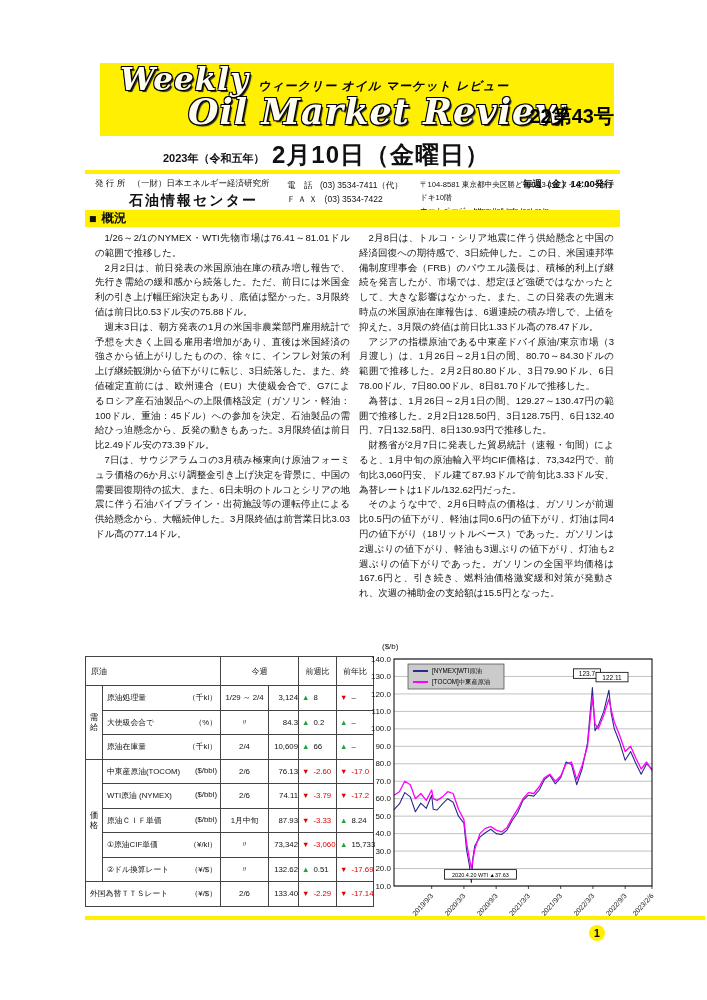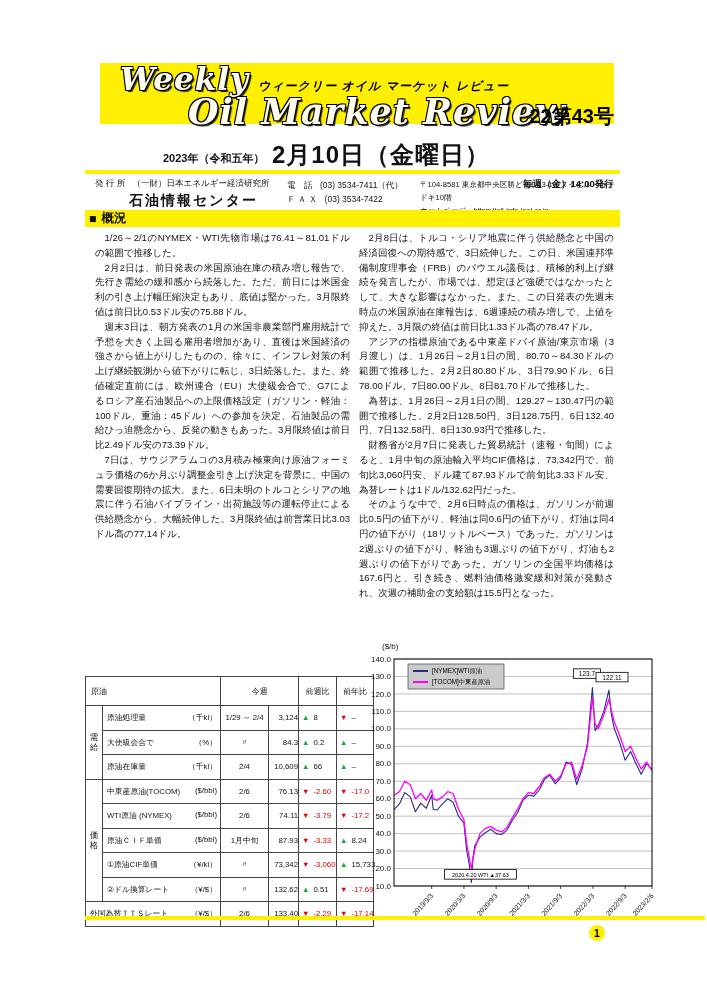--- a/index.html
+++ b/index.html
@@ -2,21 +2,21 @@
 <html><head>
 <meta charset="utf-8">
 <style>
   html,body { margin:0; padding:0; background:#d9d9d9; }
   .page {
     position:relative; width:707px; height:1000px; margin:0 auto;
     background:#ffffff; overflow:hidden;
     font-family:"Liberation Sans","DejaVu Sans",sans-serif; color:#111;
   }
   
-  .yellow-block { position:absolute; left:100px; top:63px; width:514px; height:61px; background:#ffef00; }
+  .yellow-block { position:absolute; left:100px; top:63px; width:514px; height:73px; background:#ffef00; }
   .weekly-script {
     position:absolute; left:20px; top:-2px;
     font-family:"DejaVu Serif","Liberation Serif",serif; font-style:italic; font-weight:bold;
     font-size:31px; color:#fffdf0; letter-spacing:1px;
     text-shadow:-1px -1px 0 #000,1px -1px 0 #000,-1px 1px 0 #000,1px 1px 0 #000,2px 2px 1px #222;
   }
   .katakana-title { position:absolute; left:158px; top:15px; font-size:12px; font-weight:bold; letter-spacing:1px; color:#000; font-style:italic; }
   .omr-script {
     position:absolute; left:88px; top:28px;
     font-family:"DejaVu Serif","Liberation Serif",serif; font-style:italic; font-weight:bold;
@@ -39,21 +39,21 @@
   
   .section-band { position:absolute; left:85px; top:210px; width:535px; height:17px; background:#ffef00;
     display:flex; align-items:center; font-size:12.5px; font-weight:bold; }
   .section-marker { margin:0 5px 0 4px; }
   
   .columns { position:absolute; left:95px; top:231px; width:520px; display:flex; gap:9px; }
   .col { width:255px; height:412px; overflow:hidden; font-size:9.5px; line-height:14.8px; text-align:justify; }
   .col p { margin:0; text-indent:1em; }
   
   table.datatable { position:absolute; left:85px; top:656px; width:288px; border-collapse:collapse; table-layout:fixed;
-    font-size:7.8px; font-weight:normal;margin-top:20px; }
+    font-size:7.8px; font-weight:normal; }
   table.datatable th, table.datatable td { border:1px solid #444; padding:0; font-weight:normal; }
   table.datatable thead th { height:28px; text-align:center; font-size:8px; }
   table.datatable thead th.th-crude { text-align:left; padding-left:5px; }
   table.datatable tbody td, table.datatable tbody th { height:23.5px; }
   th.c-group { font-size:8.5px; line-height:10px; word-break:break-all; padding:0 4px; text-align:center; }
   td.c-label .cellflex { display:flex; justify-content:space-between; padding:0 3px 0 4px; }
   td.c-period { text-align:center; }
   td.c-value { text-align:right; padding-right:3px; border-left-style:dotted; }
   td.c-diff .cellflex { display:flex; align-items:center; gap:4px; padding-left:3px; }
   .tri { font-size:7.5px; line-height:7px; }

